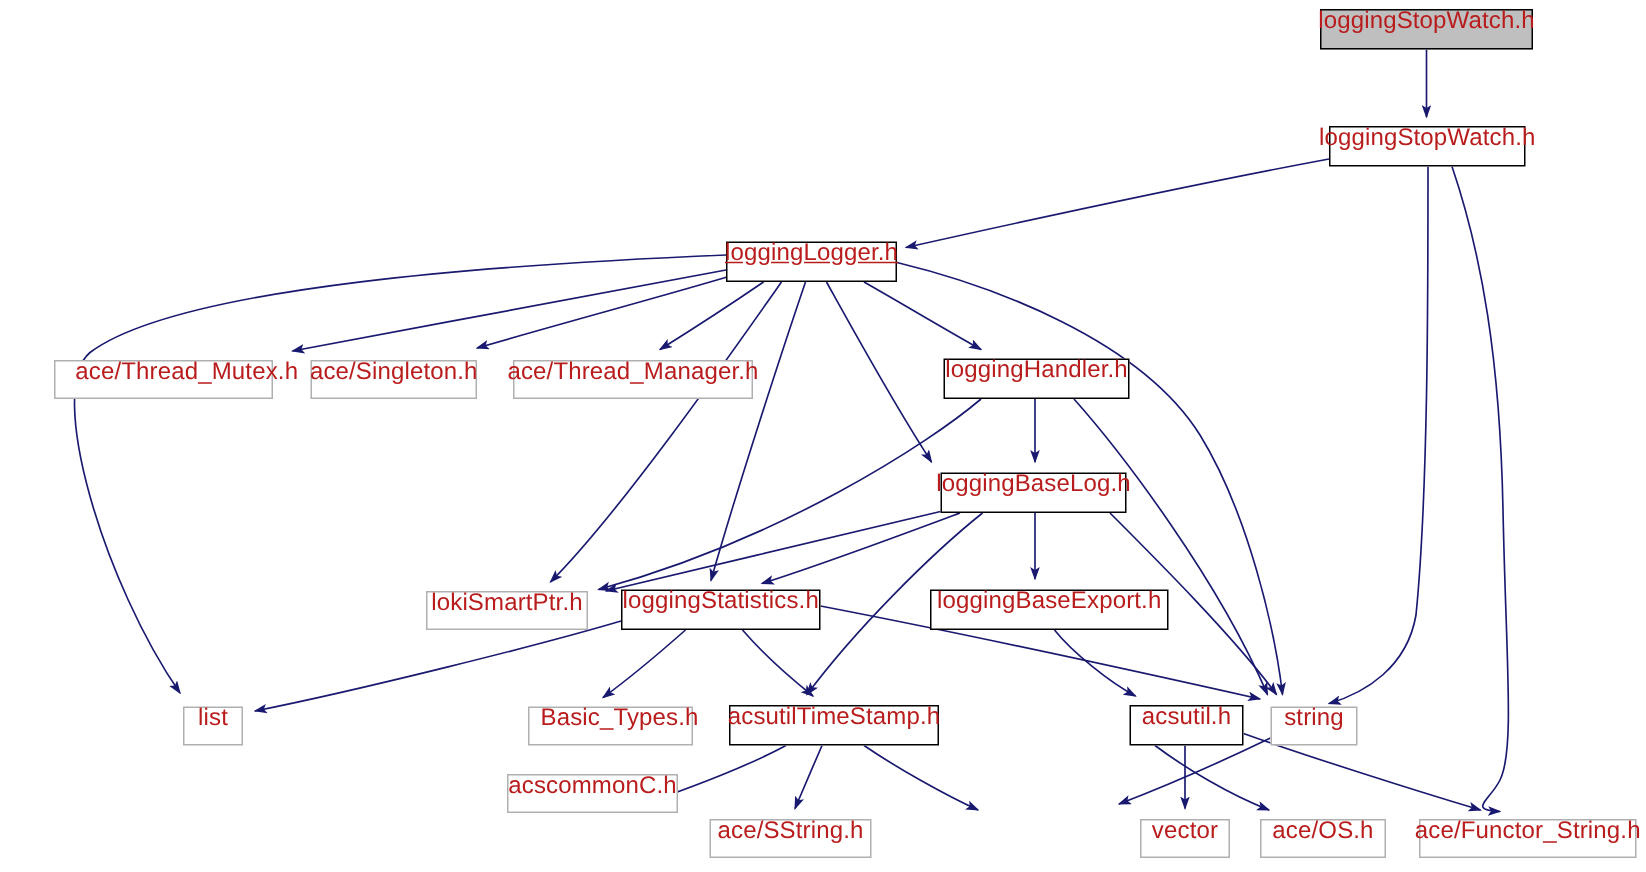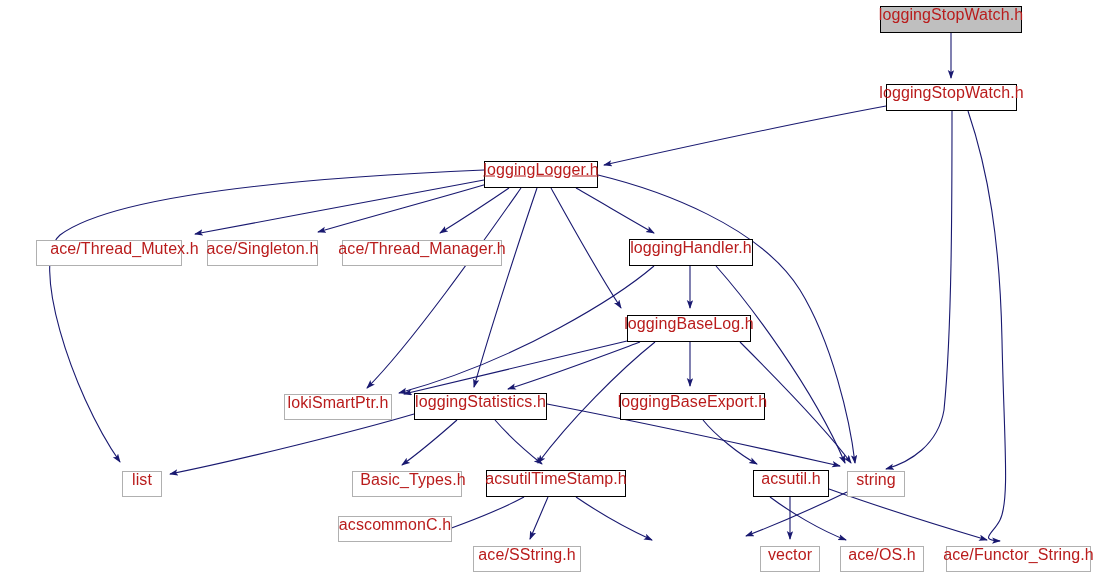--- a/index.html
+++ b/index.html
@@ -151,21 +151,21 @@
   </div>
   <div class="node internal" style="left:627px;top:315px;width:124px;height:27px;">
     <span class="node-label">loggingBaseLog.h</span>
   </div>
   <div class="node" style="left:284px;top:394px;width:108px;height:26px;">
     <span class="node-label">lokiSmartPtr.h</span>
   </div>
   <div class="node internal" style="left:414px;top:393px;width:133px;height:27px;">
     <span class="node-label">loggingStatistics.h</span>
   </div>
-  <div class="node internal" style="left:620px;top:393px;width:145px;height:27px;">
+  <div class="node internal" style="left:620px;top:393px;width:159px;height:27px;">
     <span class="node-label">loggingBaseExport.h</span>
   </div>
   <div class="node" style="left:122px;top:471px;width:40px;height:26px;">
     <span class="node-label">list</span>
   </div>
   <div class="node" style="left:352px;top:471px;width:110px;height:26px;padding-left:12px;">
     <span class="node-label">Basic_Types.h</span>
   </div>
   <div class="node internal" style="left:486px;top:470px;width:140px;height:27px;">
     <span class="node-label">acsutilTimeStamp.h</span>

